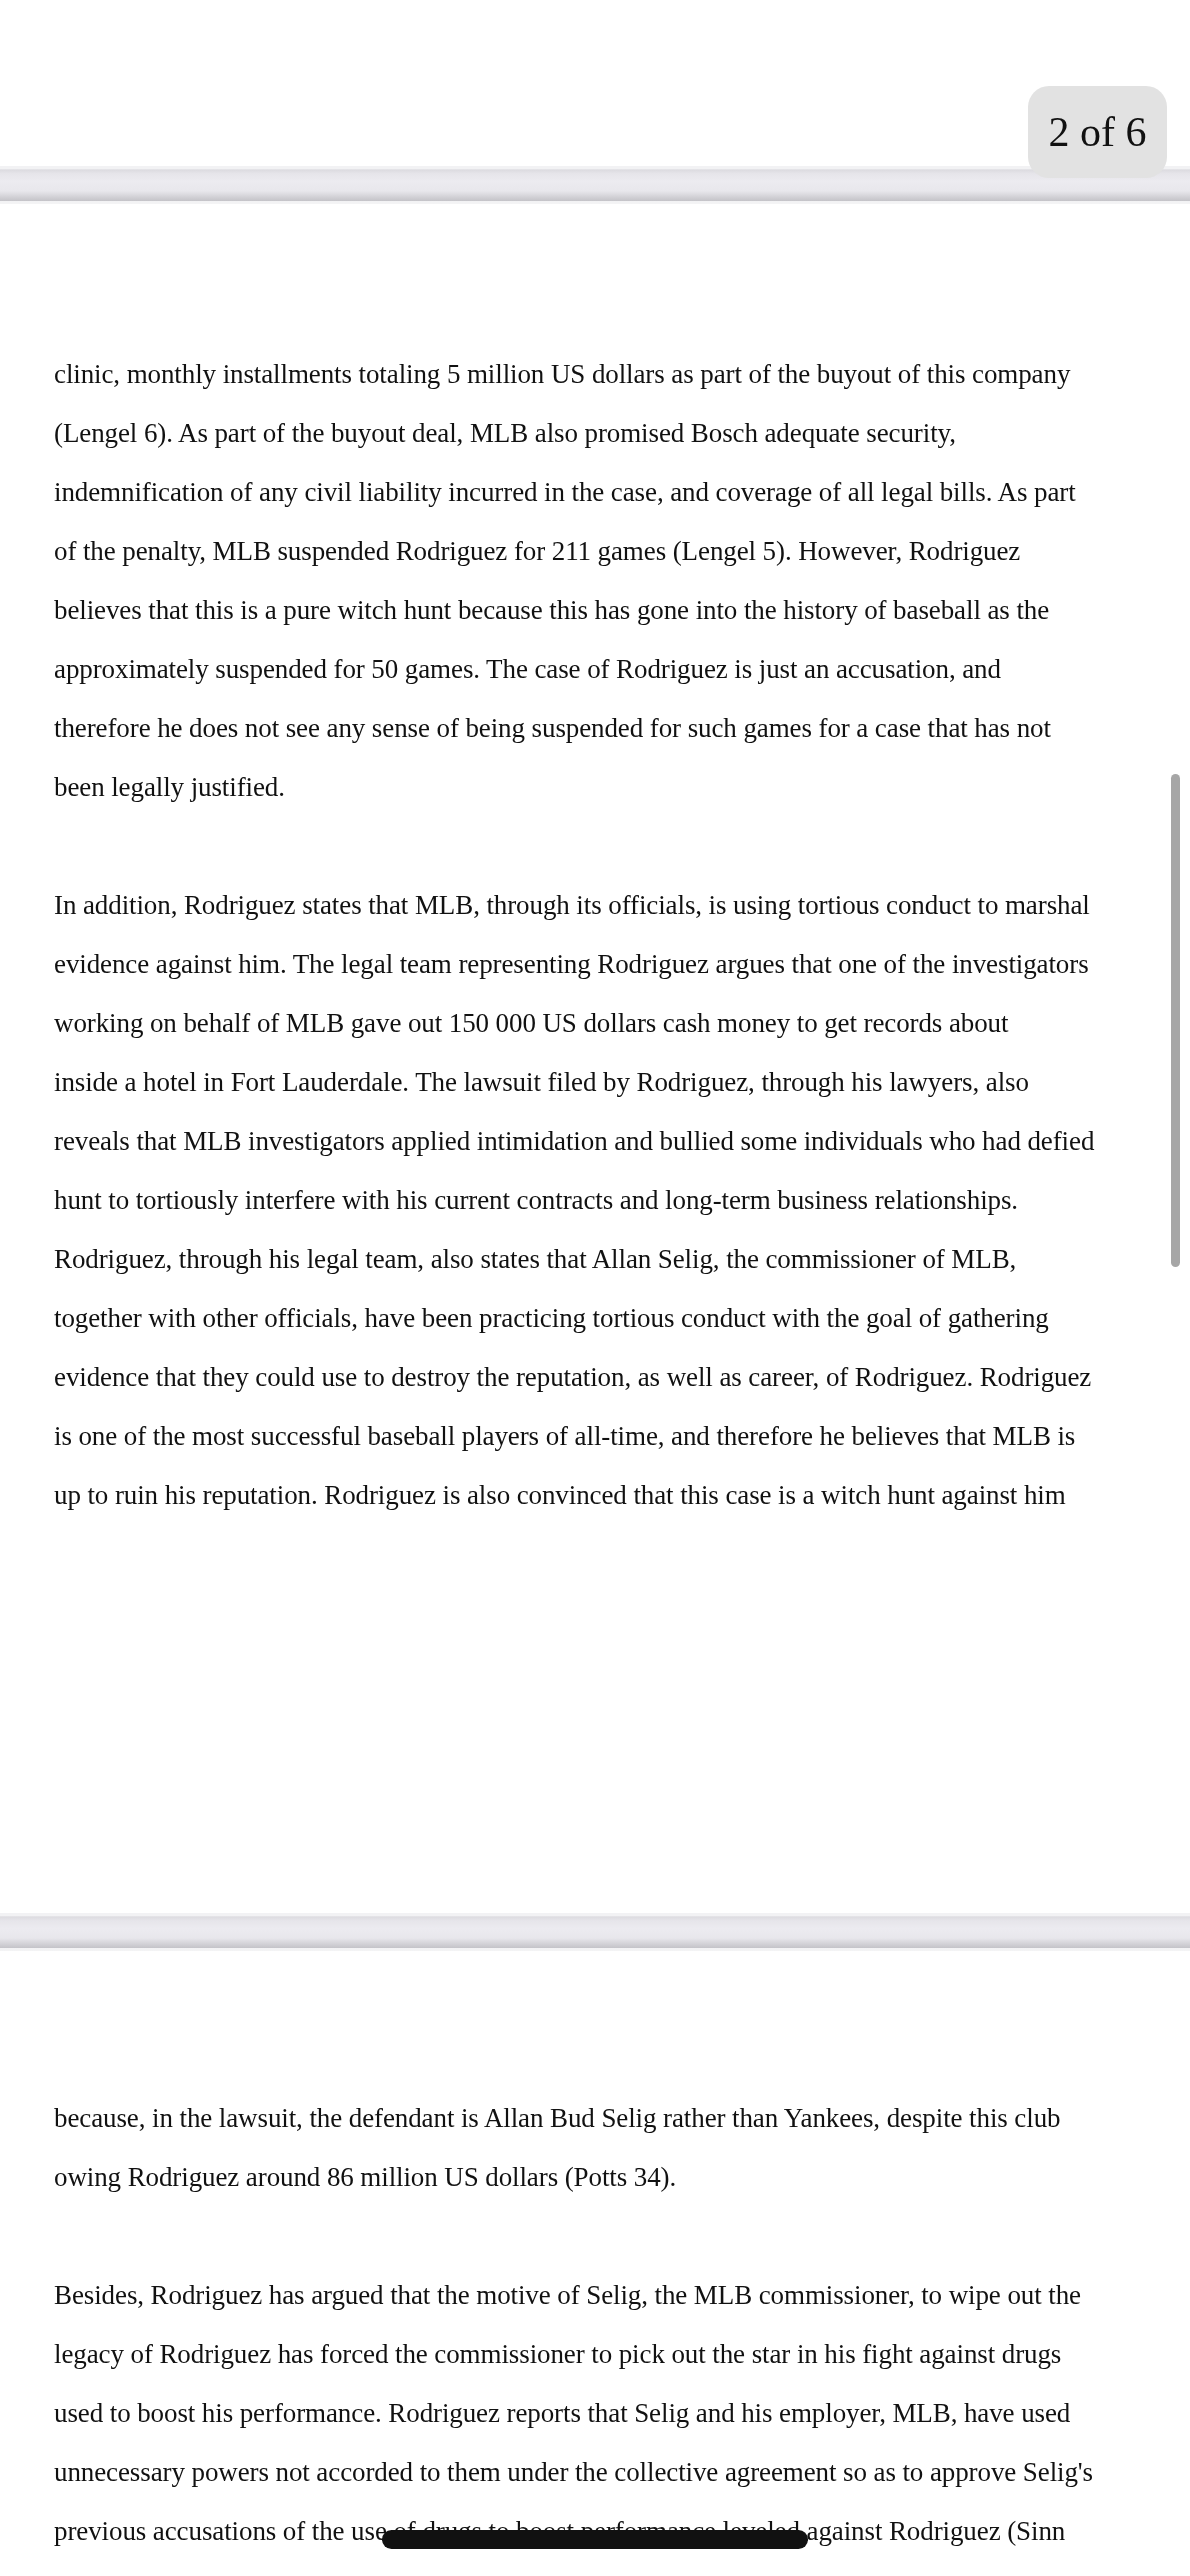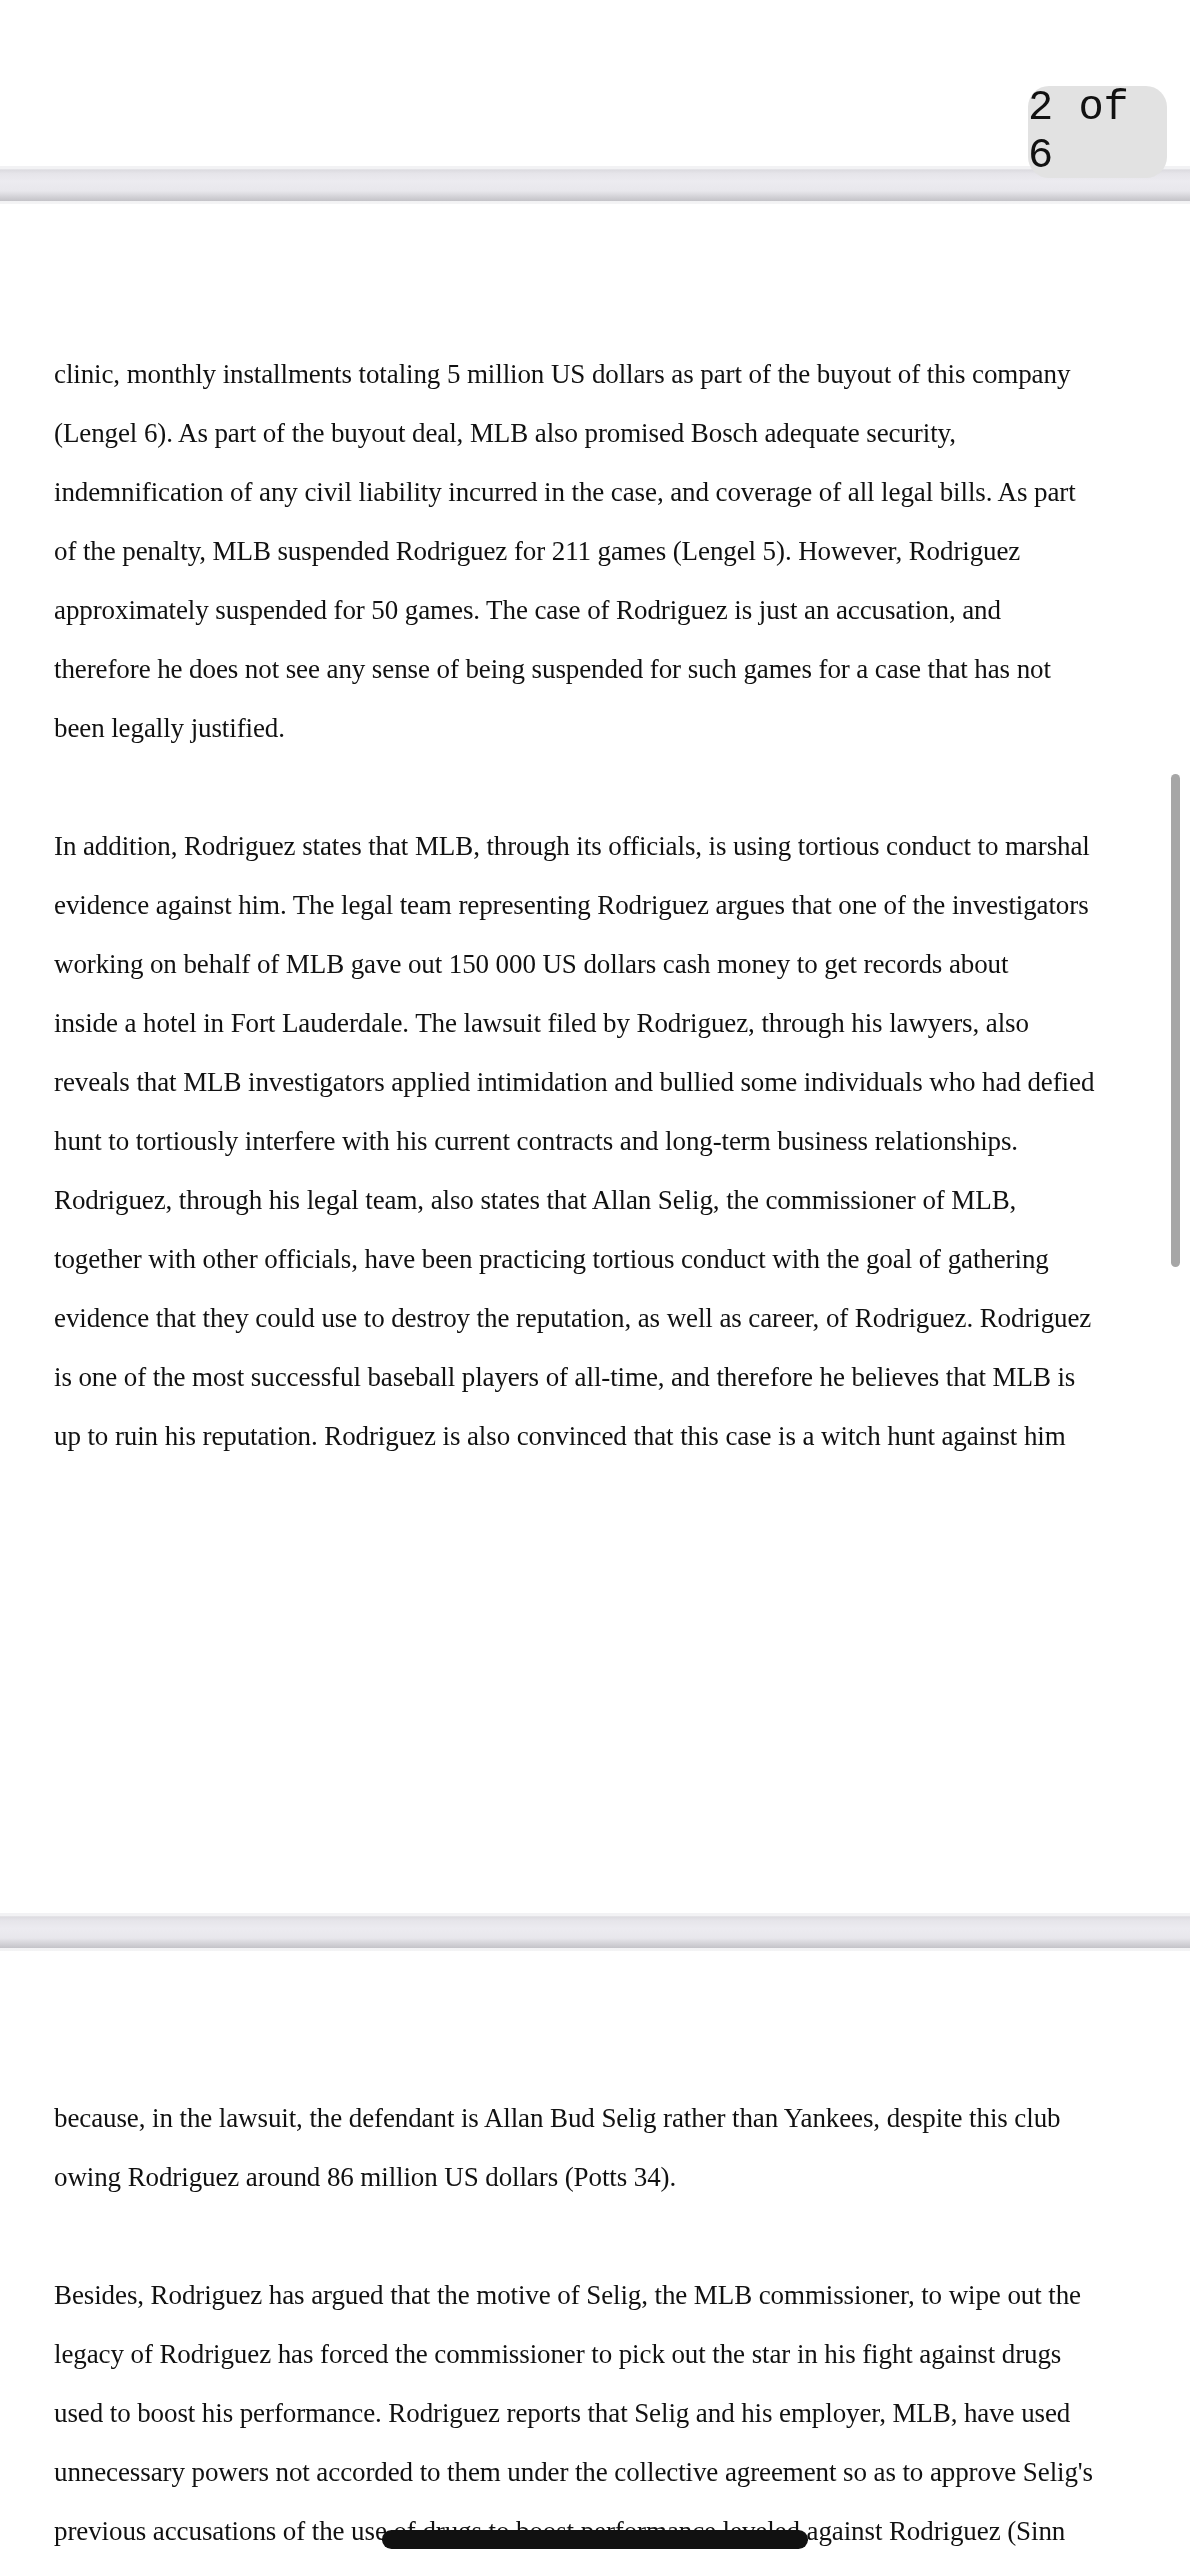--- a/index.html
+++ b/index.html
@@ -20,21 +20,21 @@
       #f2f2f4 35px, #f4f4f5 38px);
   }
   .divider-1 { top: 166px; }
   .divider-2 { top: 1913px; }
 
   .page-counter {
     position: absolute; top: 86px; left: 1028px;
     width: 139px; height: 92px;
     background: #e2e2e2; border-radius: 21px;
     display: flex; align-items: center; justify-content: center;
-    font-family: Liberation Mono, monospace;
+    font-family: Liberation Serif, serif;
     font-size: 42px; color: #111111; z-index: 5;
   }
 
   .page-text { position: absolute; left: 54px; width: 1093px; }
   .line {
     height: 59px; line-height: 59px;
     font-size: 27px; white-space: nowrap;
     letter-spacing: -0.1px;
   }
   .para-gap { height: 59px; }
@@ -61,20 +61,21 @@
 
   <div class="page-divider divider-1"></div>
   <div class="page-counter">2 of 6</div>
 
   <div class="page-text block-a">
     <div>
       <div class="line">clinic, monthly installments totaling 5 million US dollars as part of the buyout of this company</div>
       <div class="line">(Lengel 6). As part of the buyout deal, MLB also promised Bosch adequate security,</div>
       <div class="line">indemnification of any civil liability incurred in the case, and coverage of all legal bills.  As part</div>
       <div class="line">of the penalty, MLB suspended Rodriguez for 211 games (Lengel 5). However, Rodriguez</div>
+      <div class="line">believes that this is a pure witch hunt because this has gone into the history of baseball as the</div>
       <div class="line">approximately suspended for 50 games. The case of Rodriguez is just an accusation, and</div>
       <div class="line">therefore he does not see any sense of being suspended for such games for a case that has not</div>
       <div class="line">been legally justified.</div>
     </div>
     <div class="para-gap"></div>
     <div>
       <div class="line">In addition, Rodriguez states that MLB, through its officials, is using tortious conduct to marshal</div>
       <div class="line">evidence against him. The legal team representing Rodriguez argues that one of the investigators</div>
       <div class="line">working on behalf of MLB gave out 150 000 US dollars cash money to get records about</div>
       <div class="line">inside a hotel in Fort Lauderdale. The lawsuit filed by Rodriguez, through his lawyers, also</div>

